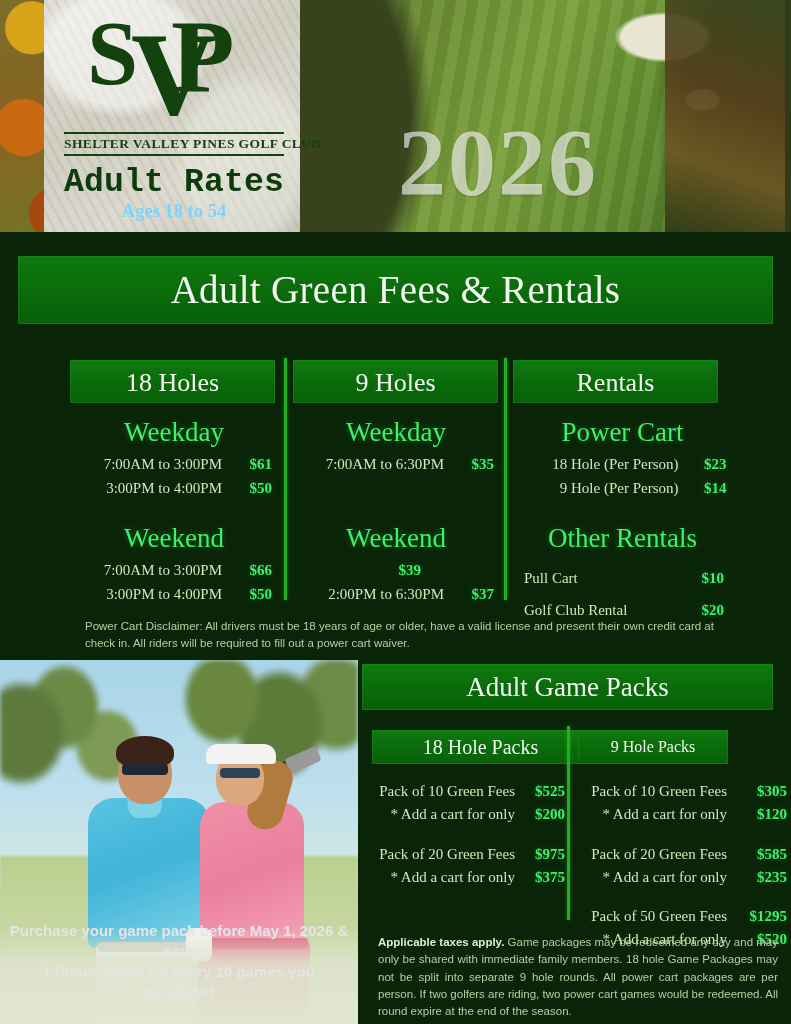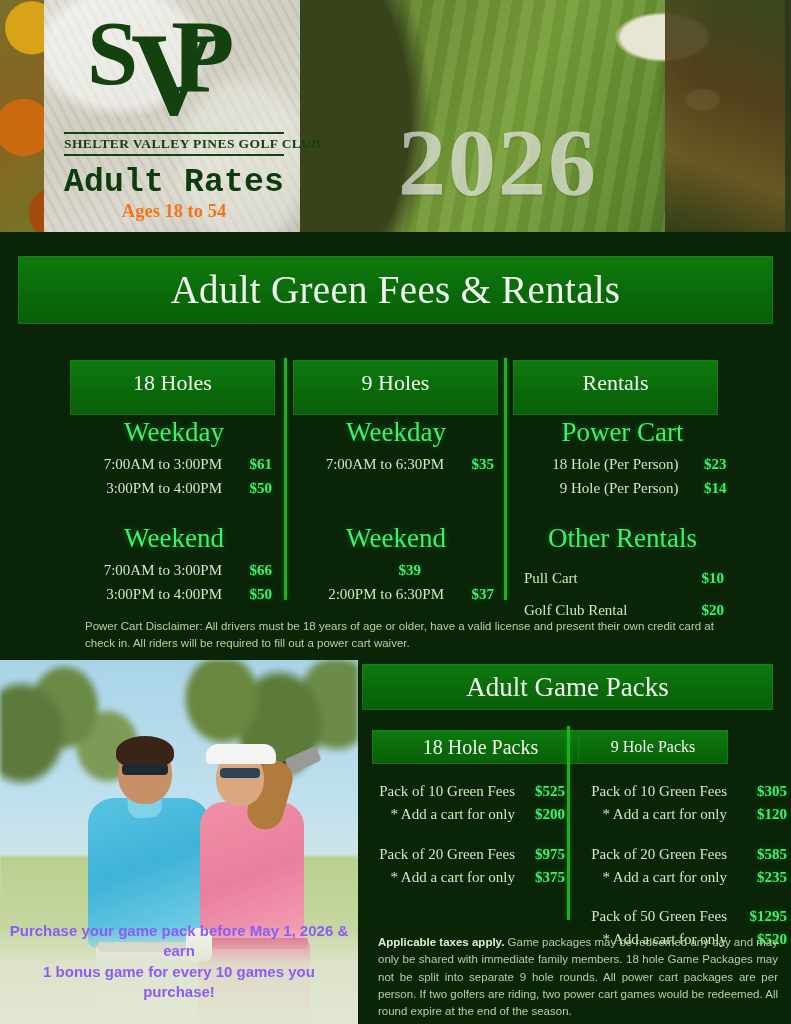--- a/index.html
+++ b/index.html
@@ -61,37 +61,37 @@
     font-family:"Liberation Serif",serif;font-size:13.5px;font-weight:700;
     color:#14420f;letter-spacing:.4px;
     border-top:2px solid #14420f;border-bottom:2px solid #14420f;
     padding:2px 0 2px 0;margin:0 6px 0 6px;white-space:nowrap;
   }
   .logo-title{
     font-family:Liberation Mono, monospace;font-size:33px;font-weight:700;color:#0f3a0c;
     margin-top:10px;line-height:1.02;letter-spacing:.2px;
   }
   .logo-sub{
-    font-family:"Liberation Serif",serif;font-size:18.5px;font-weight:700;color:#f97316;
+    font-family:"Liberation Serif",serif;font-size:18.5px;font-weight:700;color:#7dd3fc;
     margin-top:2px;line-height:1;
   }
 
   
   .bar{
     background:linear-gradient(180deg,#0f7a0f 0%,#0a6a0a 55%,#086008 100%);
     box-shadow:inset 0 0 0 1px rgba(40,150,40,.35);
     text-align:center;color:#f2f8ef;
     font-family:"Liberation Serif",serif;
   }
   .bar.main{
     position:absolute;left:18px;top:256px;width:755px;height:68px;
     font-size:39px;line-height:68px;letter-spacing:.3px;
   }
   .colbar{
-    position:absolute;height:55px;line-height:45px;font-size:22px;
+    position:absolute;height:43px;line-height:45px;font-size:26px;
   }
   .colbar.c18{left:70px;top:360px;width:205px;}
   .colbar.c9{left:293px;top:360px;width:205px;}
   .colbar.crent{left:513px;top:360px;width:205px;}
 
   .vdiv{position:absolute;width:3px;background:#1eb01e;box-shadow:0 0 4px rgba(30,200,30,.45);}
   .vdiv.d1{left:284px;top:358px;height:242px;}
   .vdiv.d2{left:504px;top:358px;height:242px;}
   .vdiv.d3{left:567px;top:726px;height:194px;}
 
@@ -167,21 +167,21 @@
   .ph-wm-body{position:absolute;left:200px;top:142px;width:104px;height:146px;border-radius:24px 24px 6px 6px;background:linear-gradient(160deg,#f090a8 0%,#ea7f9d 50%,#f5a3b8 100%);}
   .ph-wm-skirt{position:absolute;left:198px;top:282px;width:112px;height:82px;background:linear-gradient(180deg,#ee7e9c 0%,#e76a8c 100%);border-radius:4px 4px 8px 8px;}
   .ph-wm-belt{position:absolute;left:200px;top:278px;width:108px;height:11px;background:#e05e82;border-radius:3px;}
   .ph-club{position:absolute;left:236px;top:96px;width:9px;height:190px;background:#2d2d2d;border-radius:4px;transform:rotate(14deg);transform-origin:bottom;}
   .ph-clubhead{position:absolute;left:286px;top:92px;width:34px;height:16px;background:#9a9a9a;border-radius:4px;transform:rotate(-24deg);}
   .ph-glove{position:absolute;left:186px;top:268px;width:26px;height:34px;background:#f3f3f0;border-radius:8px;}
   .ph-fade{position:absolute;left:0;bottom:0;width:358px;height:96px;background:linear-gradient(180deg,rgba(214,222,190,0) 0%,rgba(222,228,205,.9) 38%,rgba(226,231,210,.98) 100%);}
   .promo{
     position:absolute;left:8px;bottom:22px;width:342px;text-align:center;
     font-family:"Liberation Sans",sans-serif;font-weight:700;font-size:15px;line-height:1.35;
-    color:#8b5cf6;
+    color:#e5e5e5;
   }
 
   
   .bar.packs{
     position:absolute;left:362px;top:664px;width:411px;height:46px;
     font-size:27px;line-height:46px;
   }
   .colbar.p18{left:372px;top:730px;width:217px;height:34px;line-height:34px;font-size:20px;}
   .colbar.p9{left:578px;top:730px;width:150px;height:34px;line-height:34px;font-size:16px;}
 

